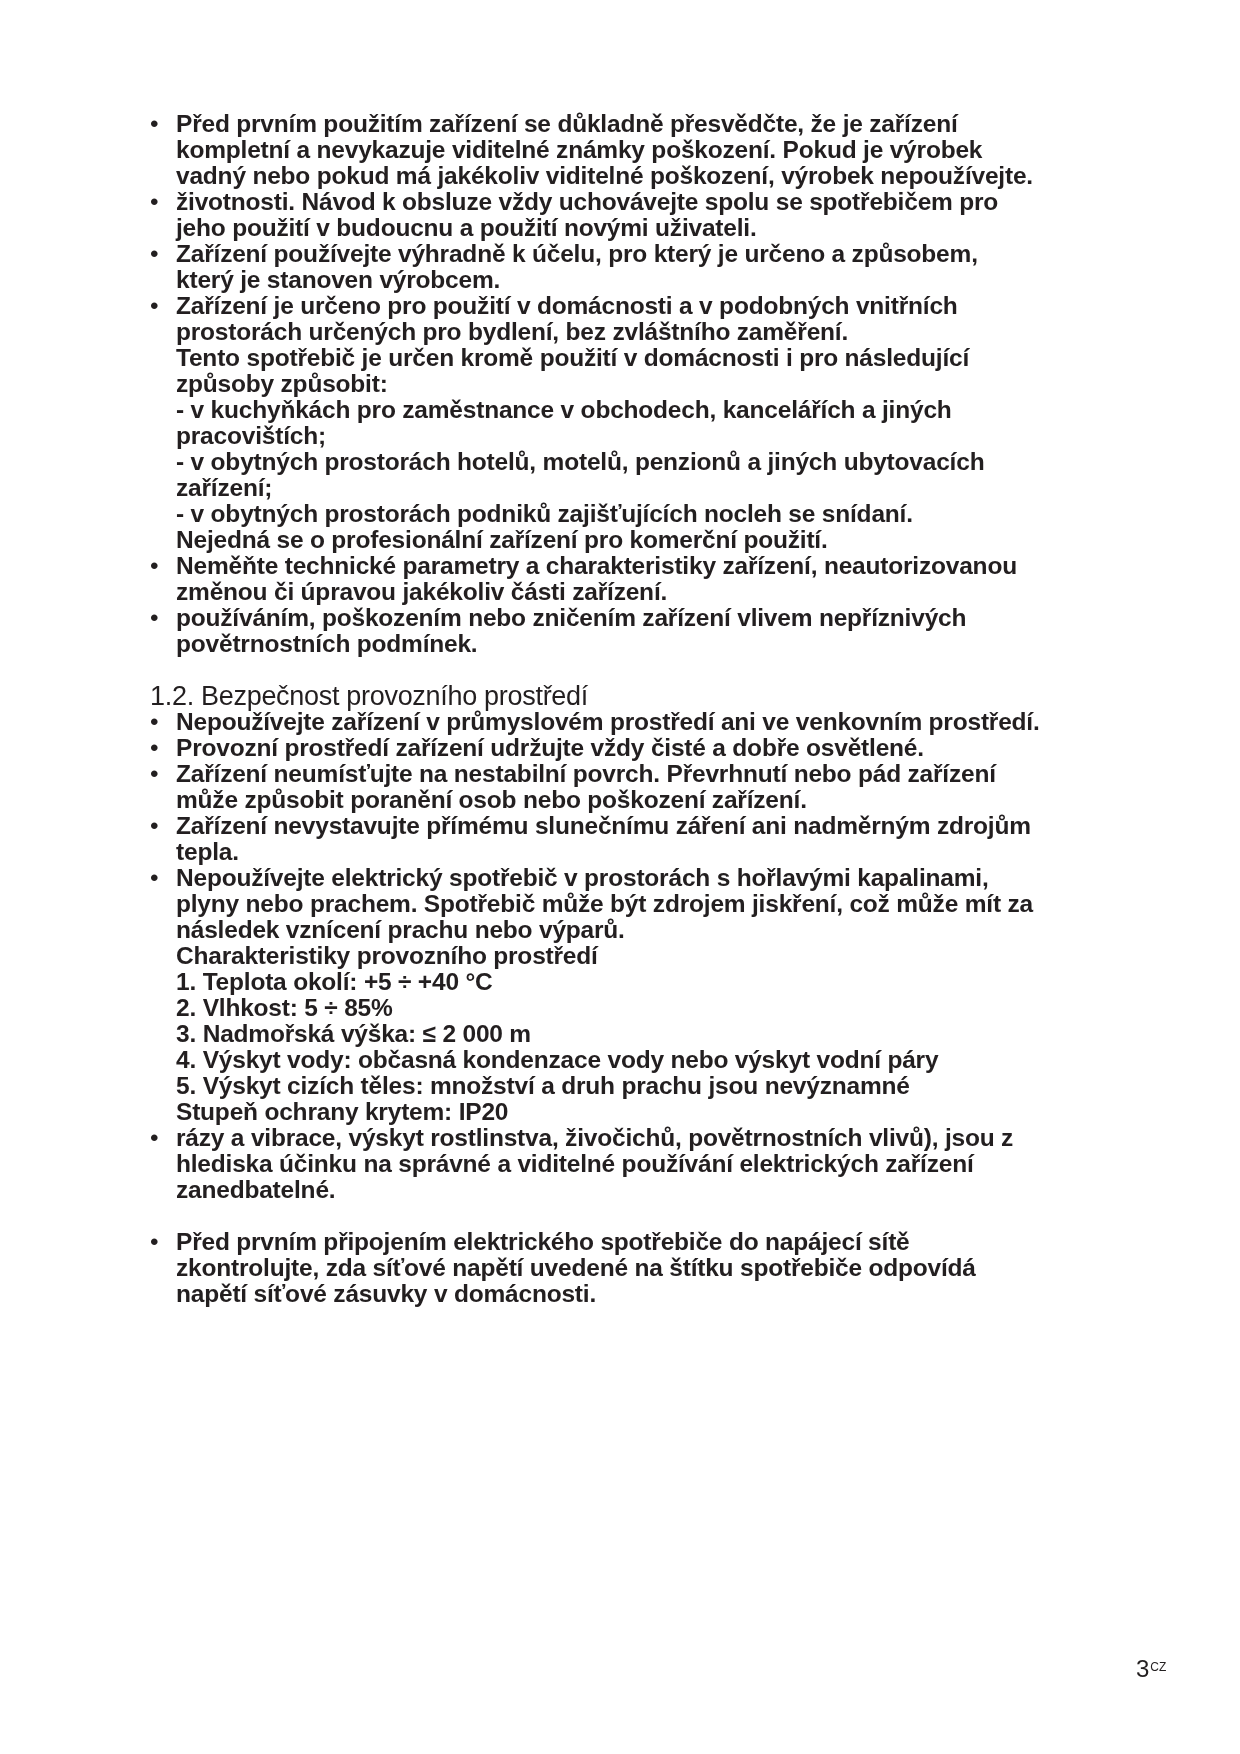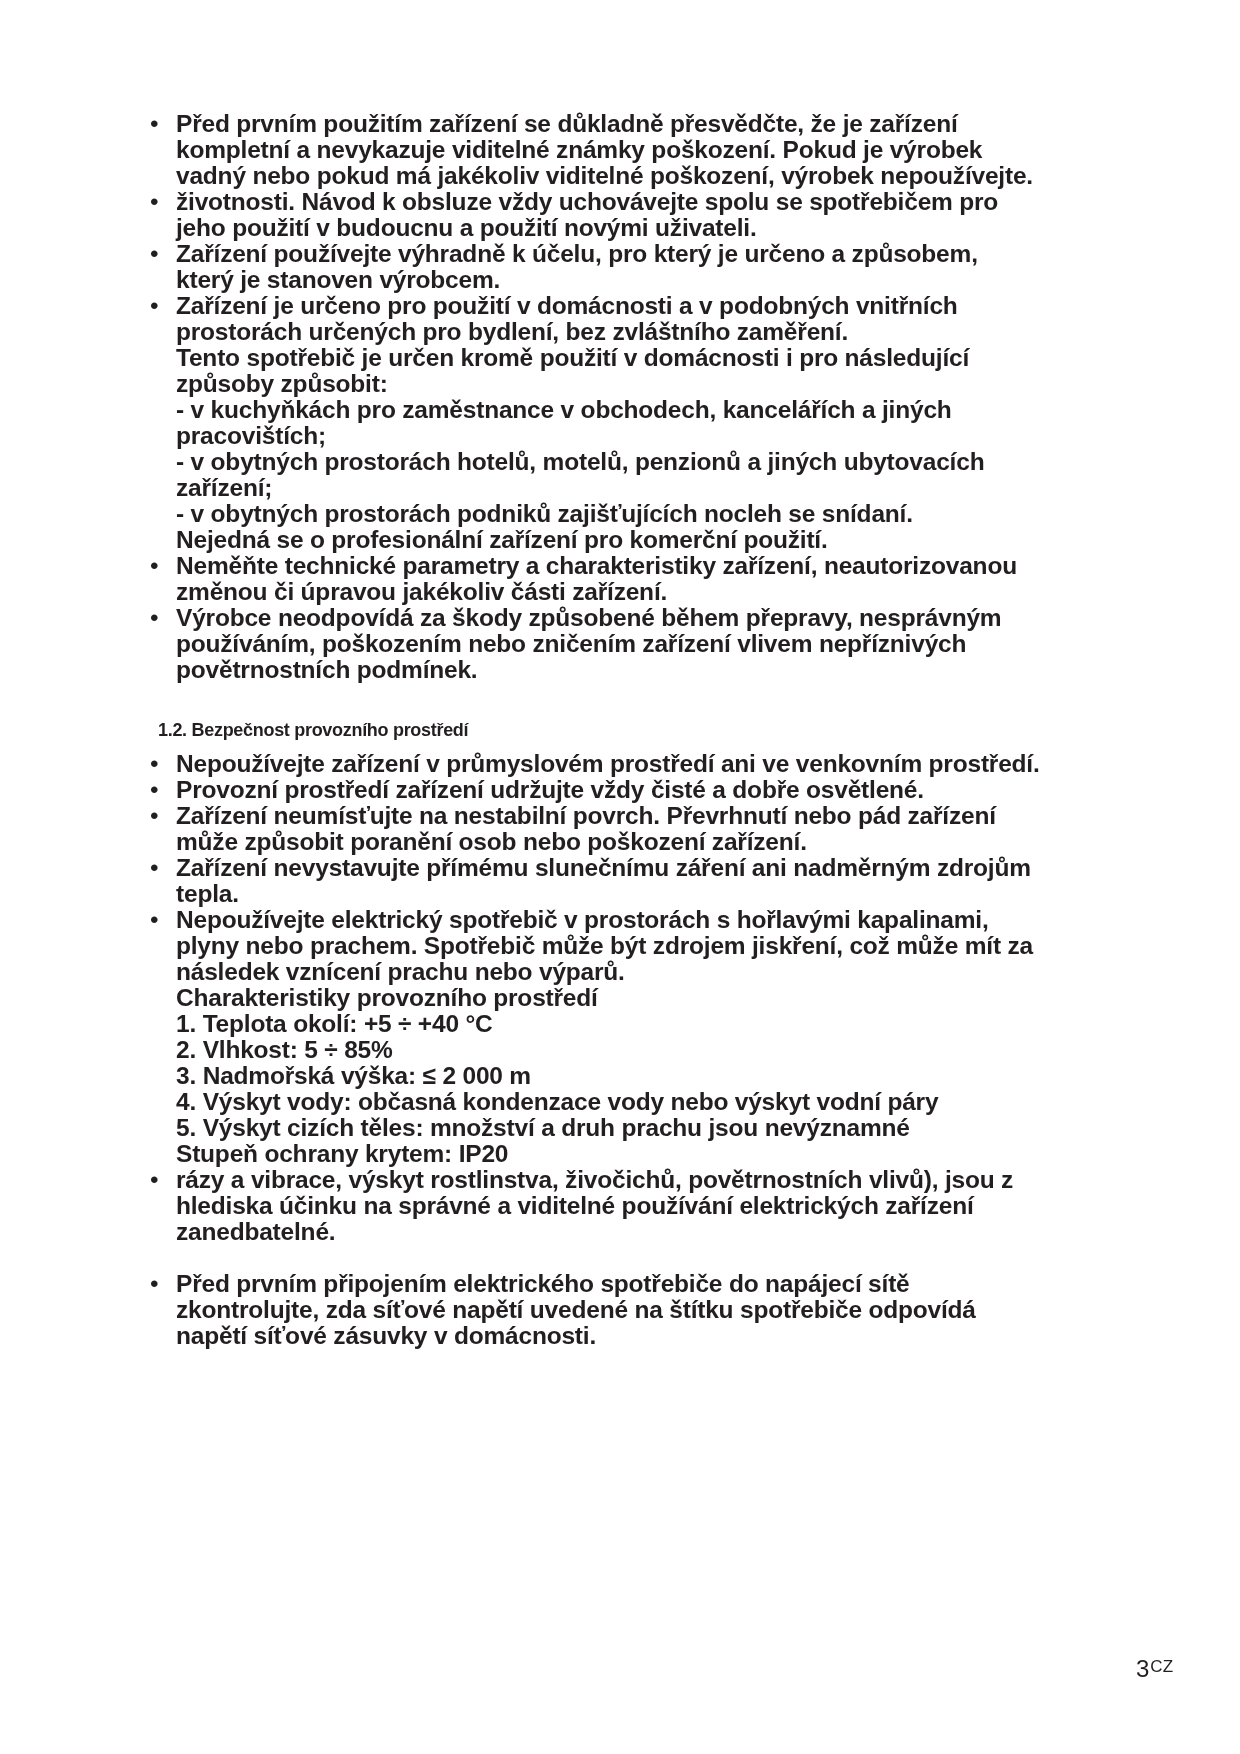--- a/index.html
+++ b/index.html
@@ -21,24 +21,24 @@
       top: 111px;
       width: 1010px;
       font-size: 24.5px;
       line-height: 26px;
       letter-spacing: -0.2px;
     }
     .section {
       margin: 0;
     }
     .heading {
-      font-weight: bold;
-      font-size: 18px;
+      font-weight: normal;
+      font-size: 27px;
       line-height: 26px;
-      margin: 8px;
+      margin: 0;
       padding-left: 0;
       letter-spacing: -0.3px;
     }
     .spacer {
       height: 26px;
     }
     ul.bullets {
       list-style: none;
       margin: 0;
       padding: 0;
@@ -61,21 +61,21 @@
       font-weight: bold;
     }
     .page-number {
       position: absolute;
       left: 1136px;
       top: 1656px;
       font-size: 24px;
       line-height: 26px;
     }
     .page-number sup {
-      font-size: 17px;
+      font-size: 12px;
       vertical-align: top;
       position: relative;
       top: -2px;
       margin-left: 1px;
     }
   </style>
 </head>
 <body>
 
 <div class="page">
@@ -111,21 +111,20 @@
         <span class="line">- v obytných prostorách podniků zajišťujících nocleh se snídaní.</span>
         <span class="line">Nejedná se o profesionální zařízení pro komerční použití.</span>
       </li>
       <li>
         <span class="bullet">•</span>
         <span class="line">Neměňte technické parametry a charakteristiky zařízení, neautorizovanou</span>
         <span class="line">změnou či úpravou jakékoliv části zařízení.</span>
       </li>
       <li>
         <span class="bullet">•</span>
-        <span class="line">Výrobce neodpovídá za škody způsobené během přepravy, nesprávným</span>
         <span class="line">používáním, poškozením nebo zničením zařízení vlivem nepříznivých</span>
         <span class="line">povětrnostních podmínek.</span>
       </li>
     </ul>
   </div>
 
   <div class="spacer"></div>
 
   <div class="section">
     <h2 class="heading">1.2. Bezpečnost provozního prostředí</h2>

